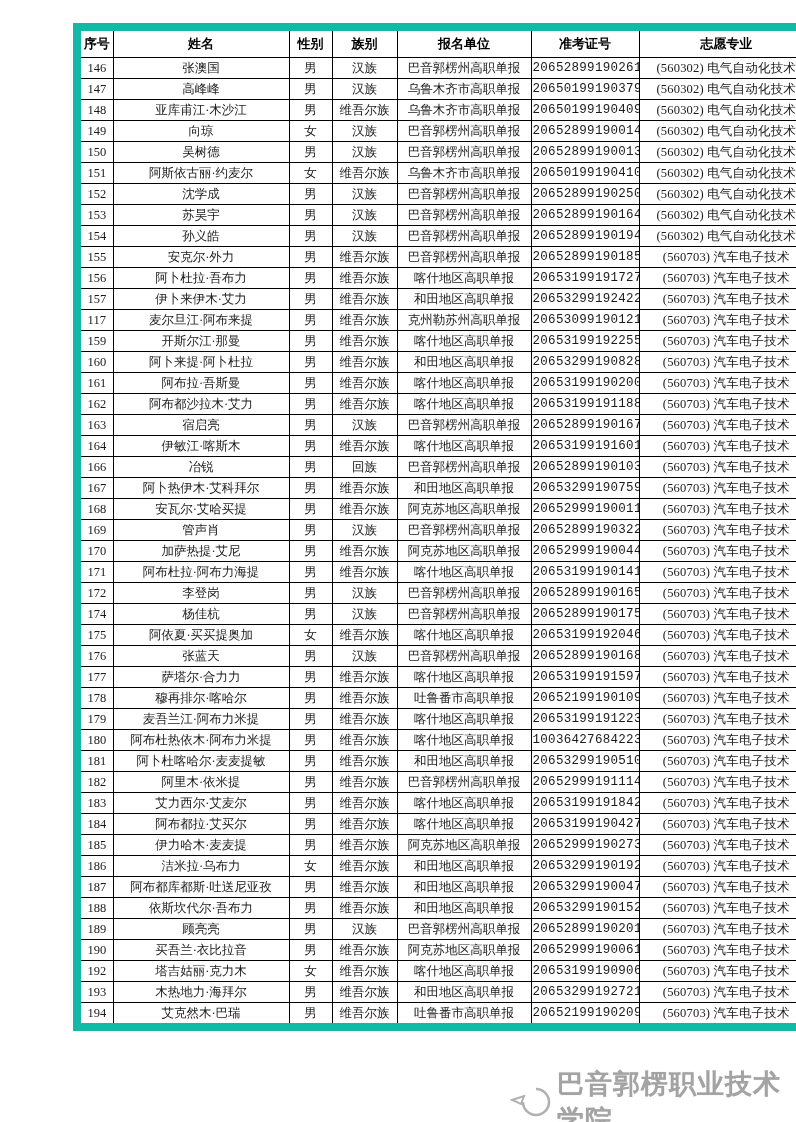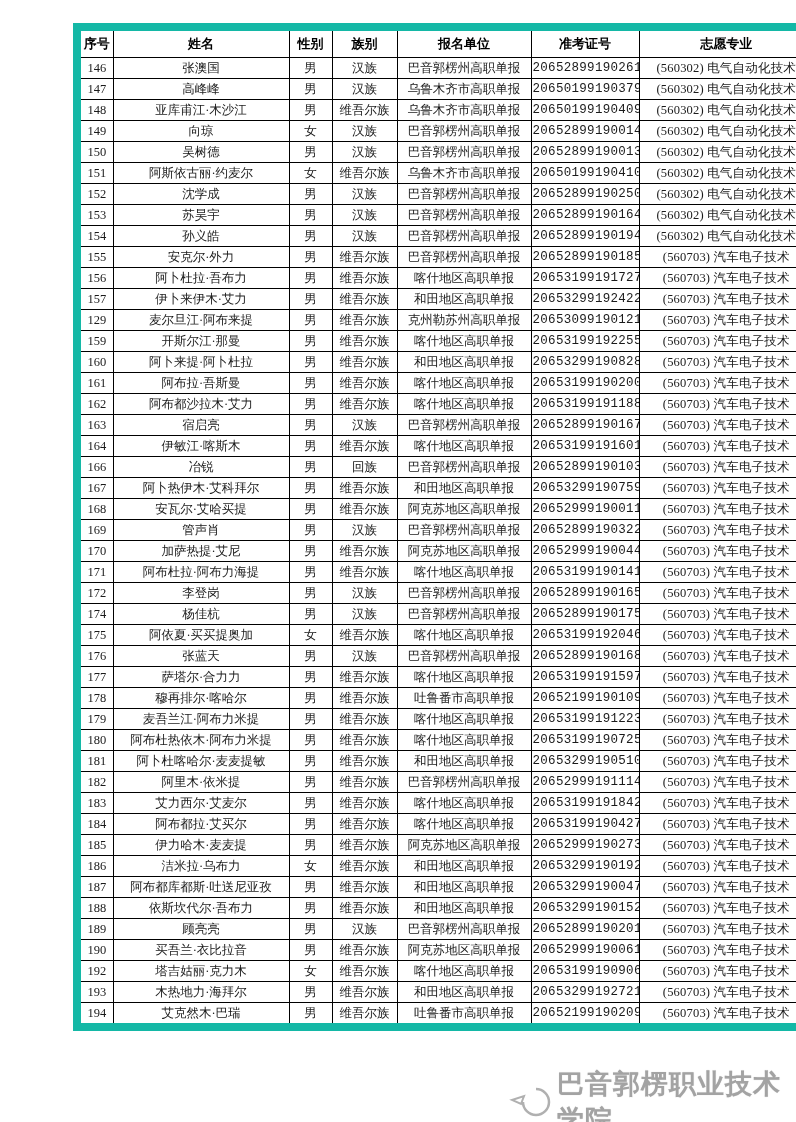--- a/index.html
+++ b/index.html
@@ -199,21 +199,21 @@
         <tr>
           <td class="c0">157</td>
           <td class="c1">伊卜来伊木·艾力</td>
           <td class="c2">男</td>
           <td class="c3">维吾尔族</td>
           <td class="c4">和田地区高职单报</td>
           <td class="c5">20653299192422</td>
           <td class="c6">(560703) 汽车电子技术</td>
         </tr>
         <tr>
-          <td class="c0">129</td>
+          <td class="c0">117</td>
           <td class="c1">麦尔旦江·阿布来提</td>
           <td class="c2">男</td>
           <td class="c3">维吾尔族</td>
           <td class="c4">克州勒苏州高职单报</td>
           <td class="c5">20653099190121</td>
           <td class="c6">(560703) 汽车电子技术</td>
         </tr>
         <tr>
           <td class="c0">159</td>
           <td class="c1">开斯尔江·那曼</td>
@@ -384,21 +384,21 @@
           <td class="c4">喀什地区高职单报</td>
           <td class="c5">20653199191223</td>
           <td class="c6">(560703) 汽车电子技术</td>
         </tr>
         <tr>
           <td class="c0">180</td>
           <td class="c1">阿布杜热依木·阿布力米提</td>
           <td class="c2">男</td>
           <td class="c3">维吾尔族</td>
           <td class="c4">喀什地区高职单报</td>
-          <td class="c5">20653199190725</td>
+          <td class="c5">10036427684223</td>
           <td class="c6">(560703) 汽车电子技术</td>
         </tr>
         <tr>
           <td class="c0">181</td>
           <td class="c1">阿卜杜喀哈尔·麦麦提敏</td>
           <td class="c2">男</td>
           <td class="c3">维吾尔族</td>
           <td class="c4">和田地区高职单报</td>
           <td class="c5">20653299190510</td>
           <td class="c6">(560703) 汽车电子技术</td>

